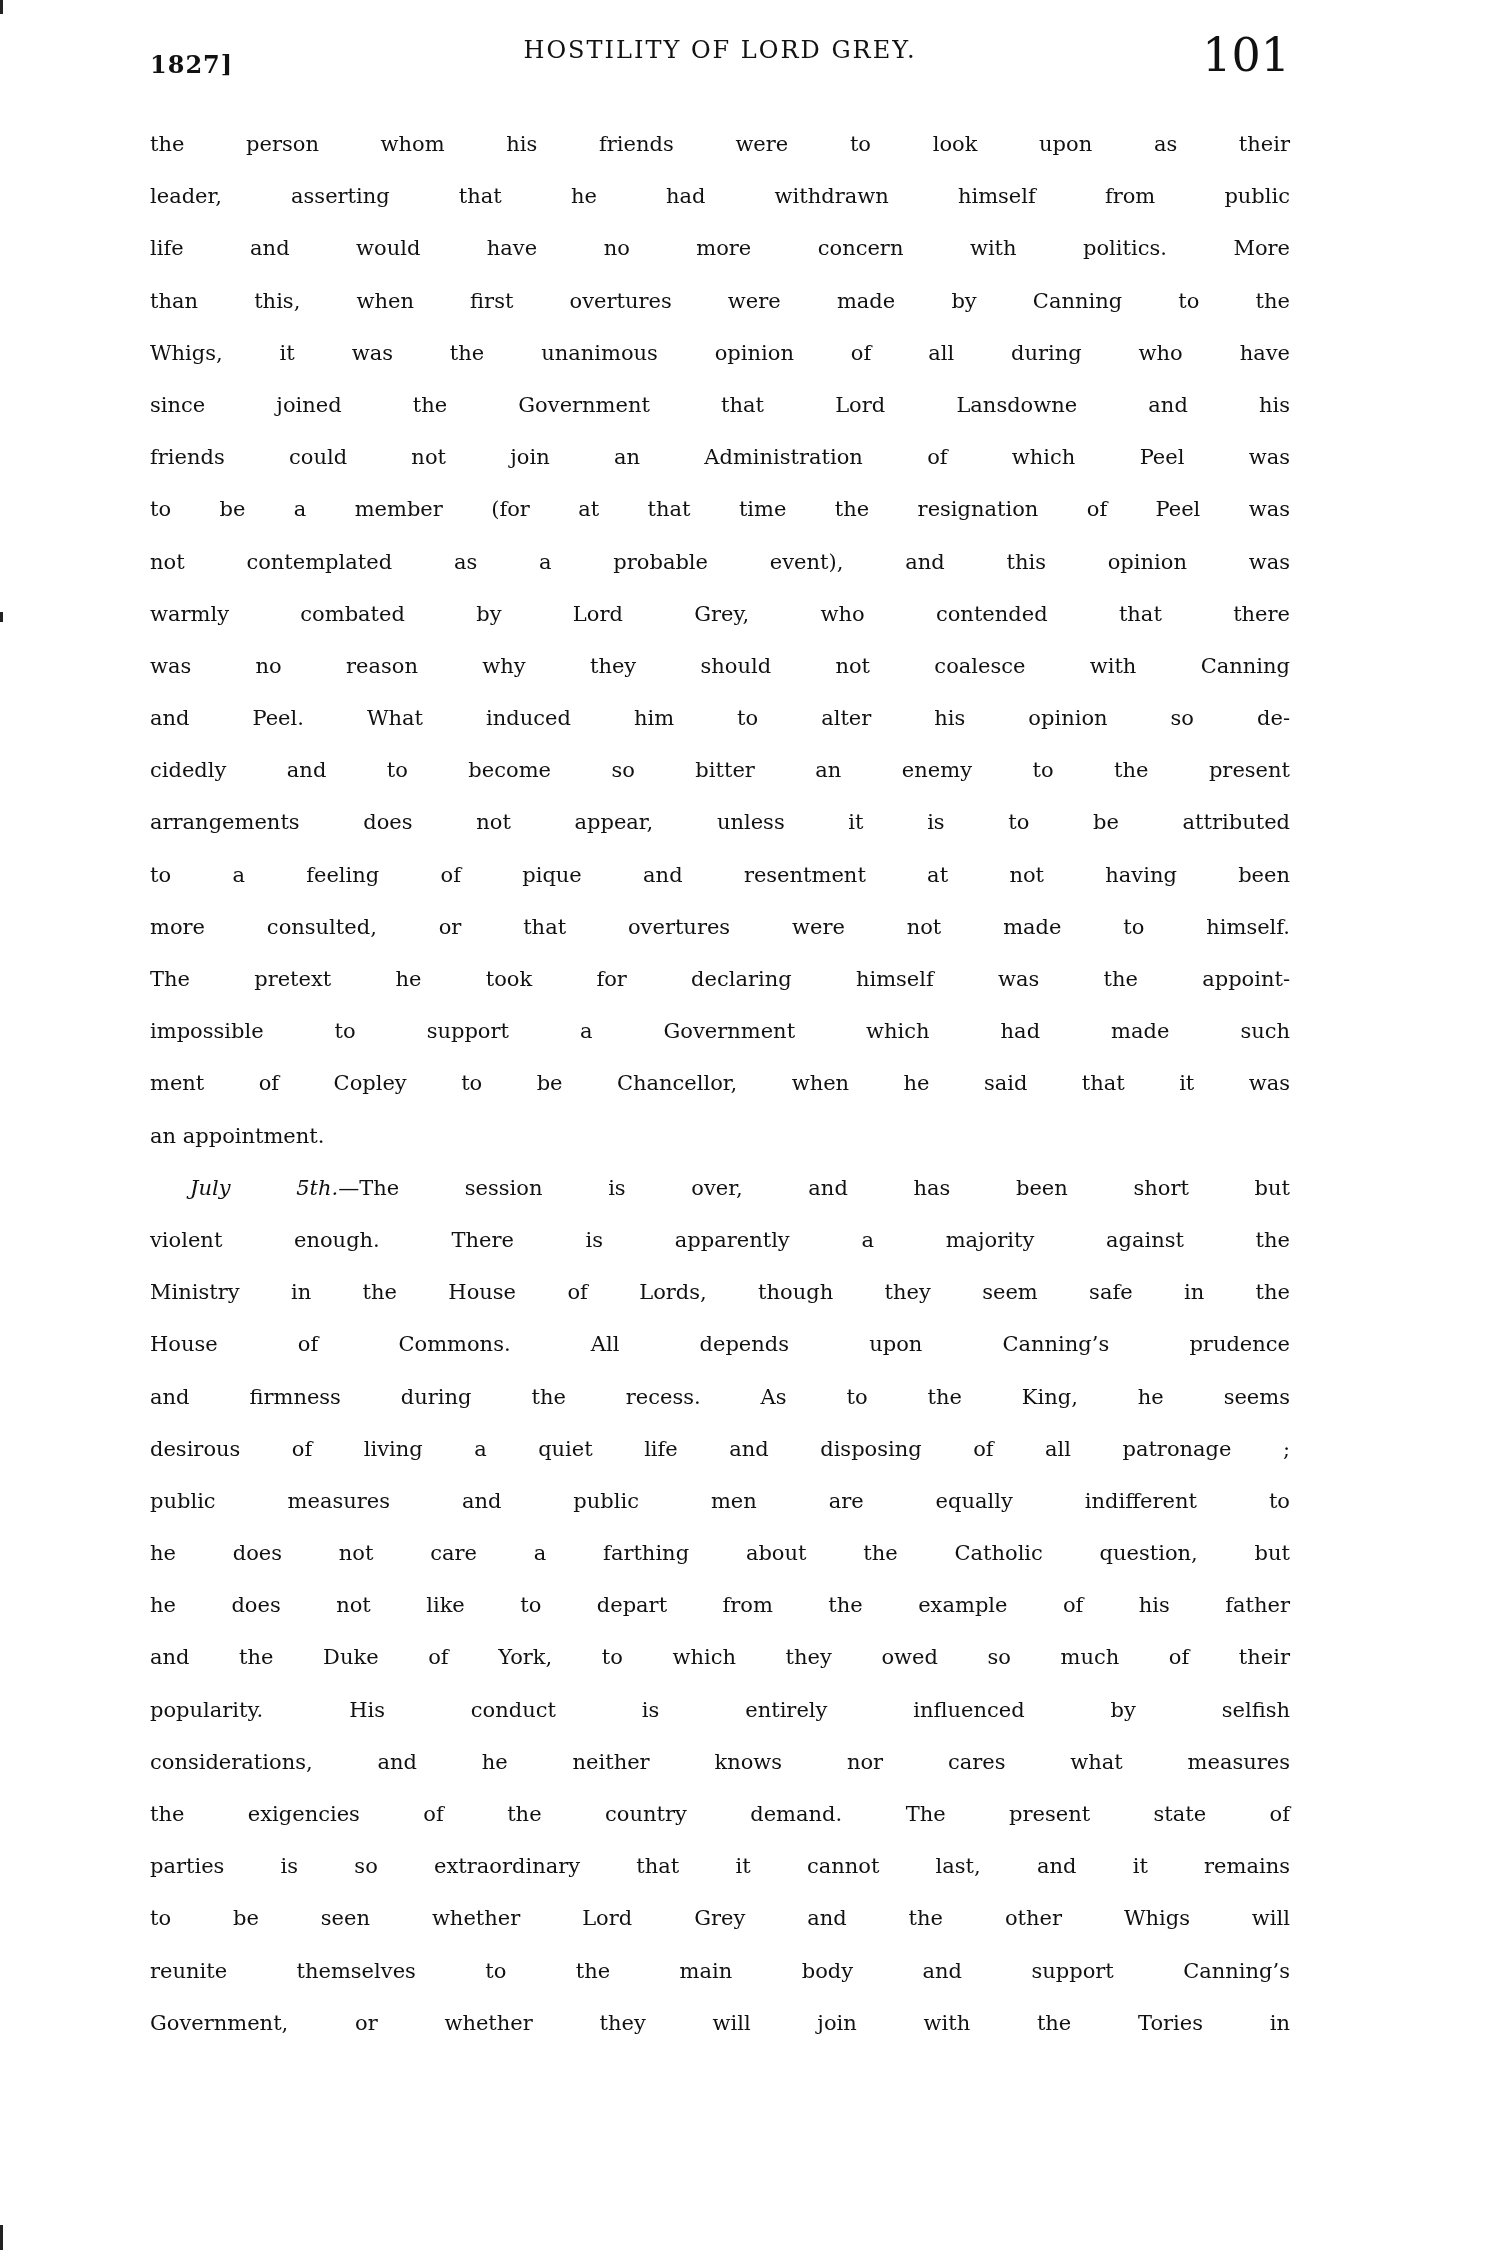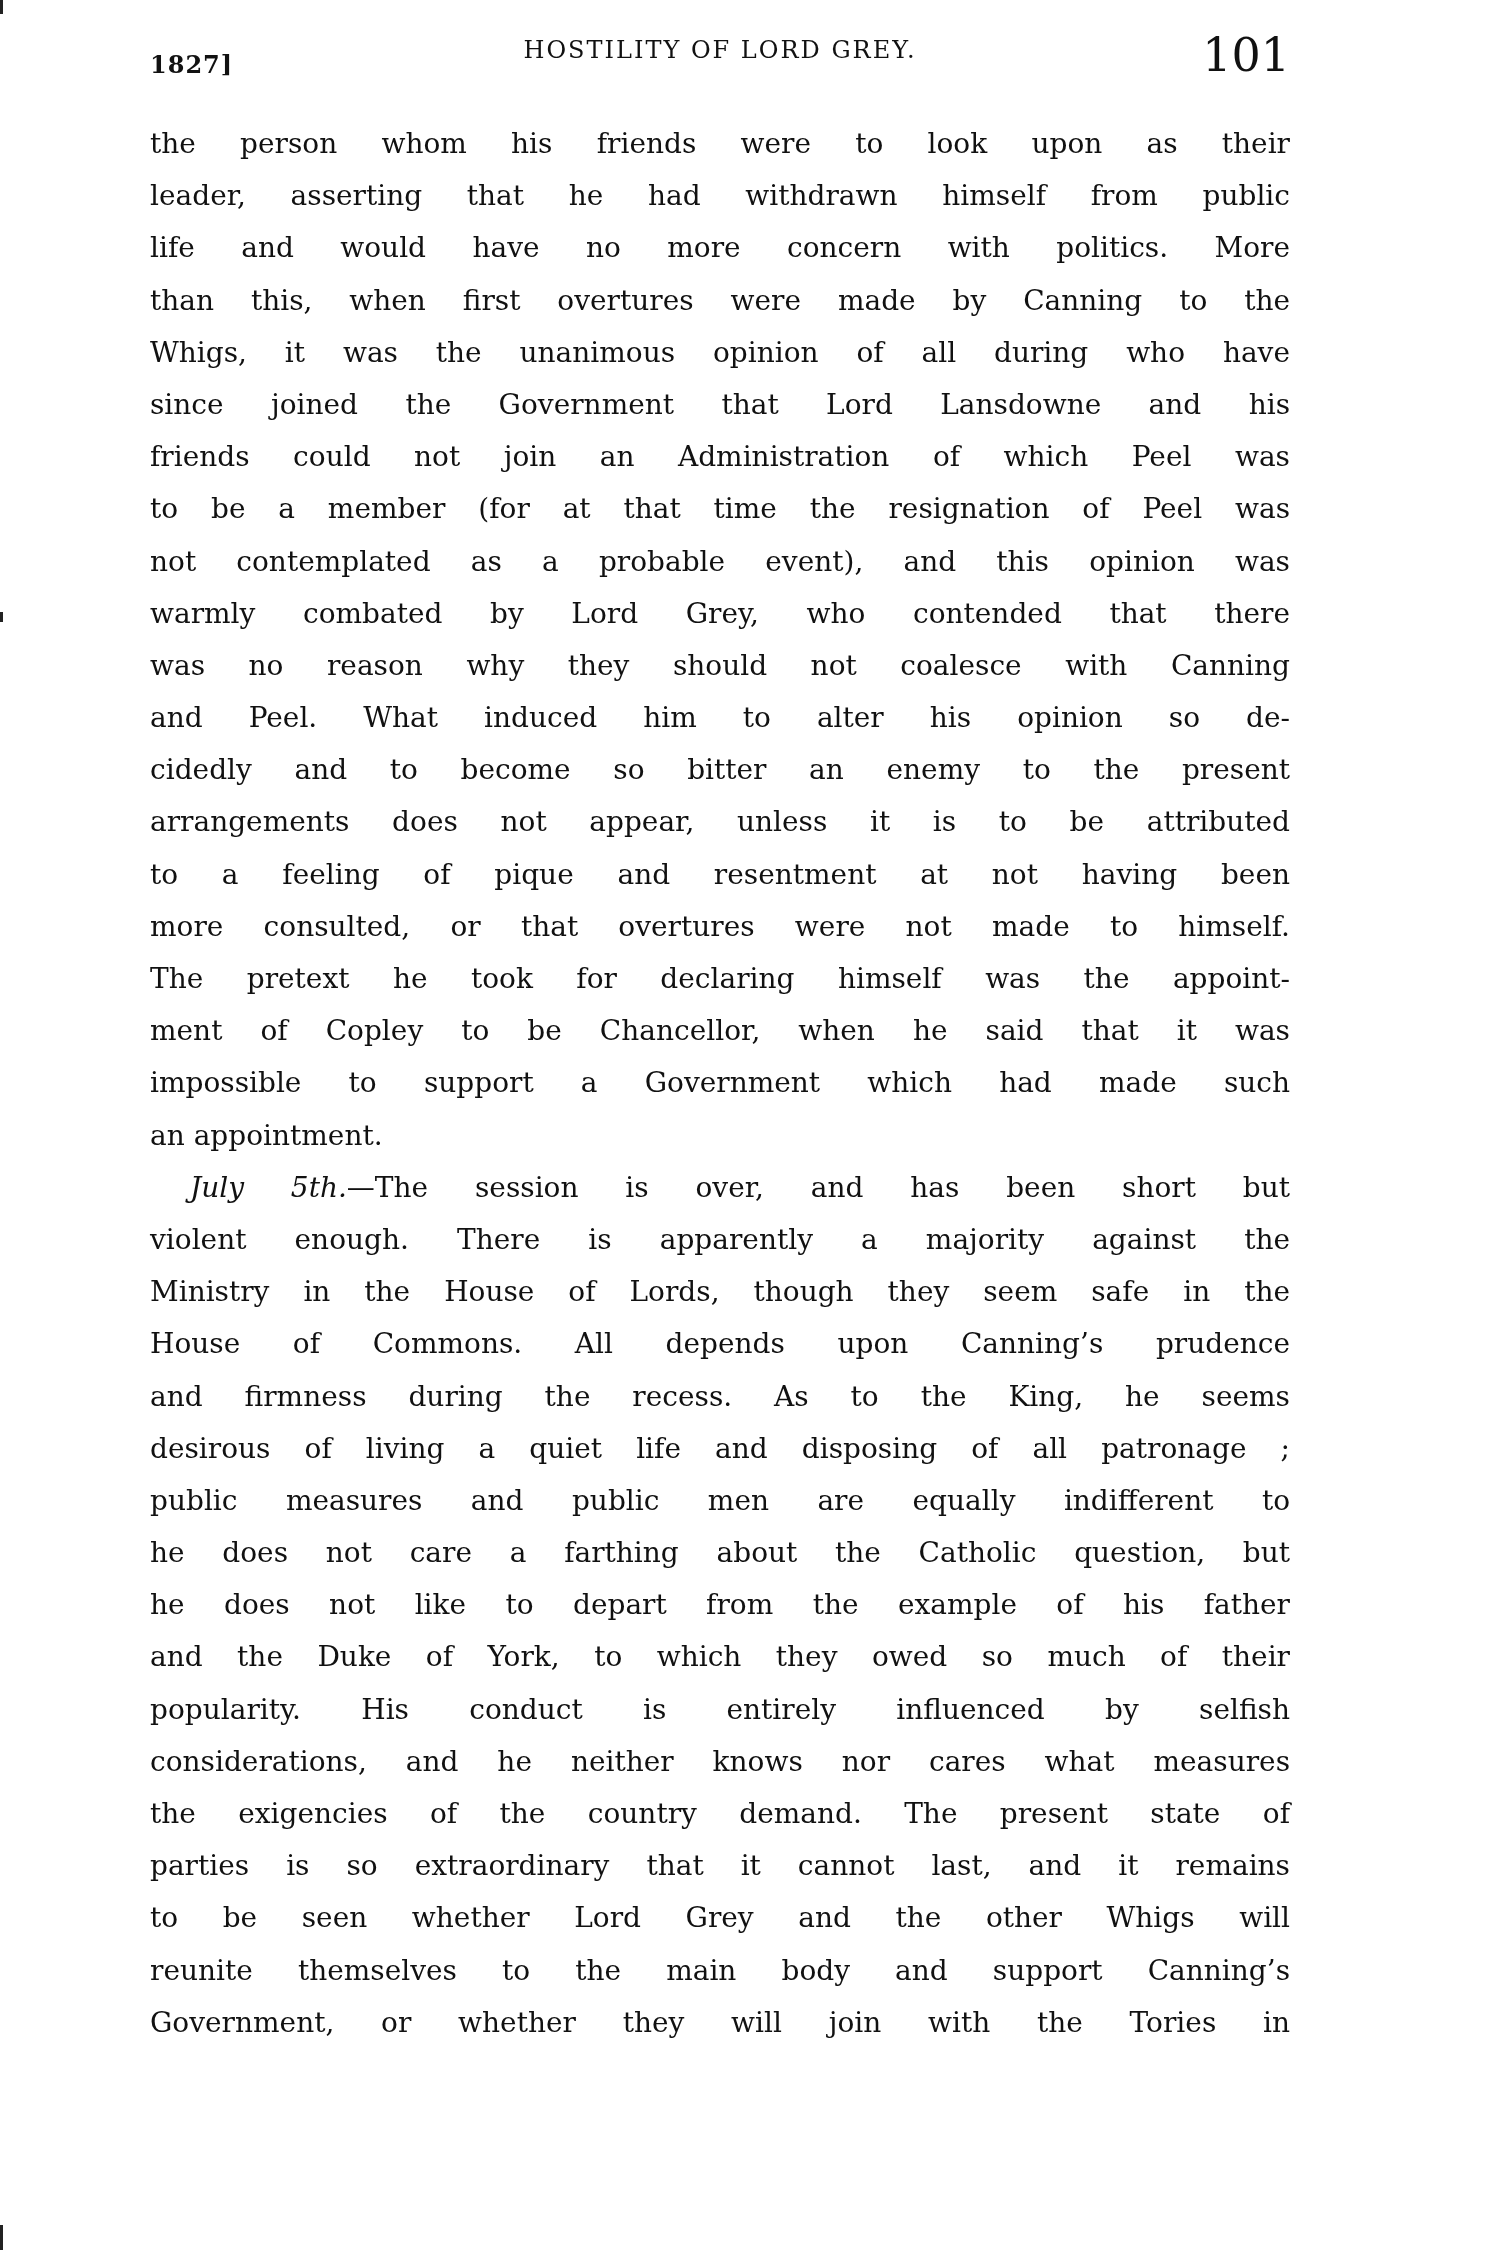--- a/index.html
+++ b/index.html
@@ -4,21 +4,21 @@
 <style>
   html, body { margin:0; padding:0; background:#ffffff; }
   body { width:1495px; height:2250px; position:relative; overflow:hidden; color:#111; }
   .page { position:absolute; left:0; top:0; width:1495px; height:2250px; }
   .running-head { position:absolute; left:150px; width:1140px; top:28px; height:60px;
     font-family:"DejaVu Serif", serif; }
   .rh-year { position:absolute; left:0; top:22px; font-size:24px; letter-spacing:1px;font-weight:bold; }
   .rh-title { position:absolute; left:0; right:0; text-align:center; top:8px; font-size:24px; letter-spacing:2px; }
   .rh-page { position:absolute; right:0; top:0; font-size:46px; }
   .body-text { position:absolute; left:150px; top:118px; width:1140px;
-    font-family:"DejaVu Serif", serif; font-size:28px; line-height:52.2px; }
+    font-family:"DejaVu Serif", serif; font-size:21px; line-height:52.2px; }
   .line { display:block; white-space:nowrap; text-align:justify; text-align-last:justify; height:52.2px; }
   .line.last { text-align-last:left; }
   .line.indent { padding-left:40px; }
   .date { font-style:italic;margin-top:37px; }
   .margin-mark { position:absolute; left:0; width:3px; background:#222; }
 </style>
 </head>
 <body>
 
 <div class="page">
@@ -44,22 +44,22 @@
         <span class="line">to be a member (for at that time the resignation of Peel was</span>
         <span class="line">not contemplated as a probable event), and this opinion was</span>
         <span class="line">warmly combated by Lord Grey, who contended that there</span>
         <span class="line">was no reason why they should not coalesce with Canning</span>
         <span class="line">and Peel. What induced him to alter his opinion so de-</span>
         <span class="line">cidedly and to become so bitter an enemy to the present</span>
         <span class="line">arrangements does not appear, unless it is to be attributed</span>
         <span class="line">to a feeling of pique and resentment at not having been</span>
         <span class="line">more consulted, or that overtures were not made to himself.</span>
         <span class="line">The pretext he took for declaring himself was the appoint-</span>
+        <span class="line">impossible to support a Government which had made such</span>
         <span class="line">ment of Copley to be Chancellor, when he said that it was</span>
-        <span class="line">impossible to support a Government which had made such</span>
         <span class="line last">an appointment.</span>
       </div>
     <div id="p2">
       <span class="line indent"><span class="date">July 5th.</span><span>—The session is over, and has been short but</span></span>
     <span class="line">violent enough. There is apparently a majority against the</span>
         <span class="line">Ministry in the House of Lords, though they seem safe in the</span>
         <span class="line">House of Commons. All depends upon Canning’s prudence</span>
         <span class="line">and firmness during the recess. As to the King, he seems</span>
         <span class="line">desirous of living a quiet life and disposing of all patronage ;</span>
         <span class="line">public measures and public men are equally indifferent to</span>

